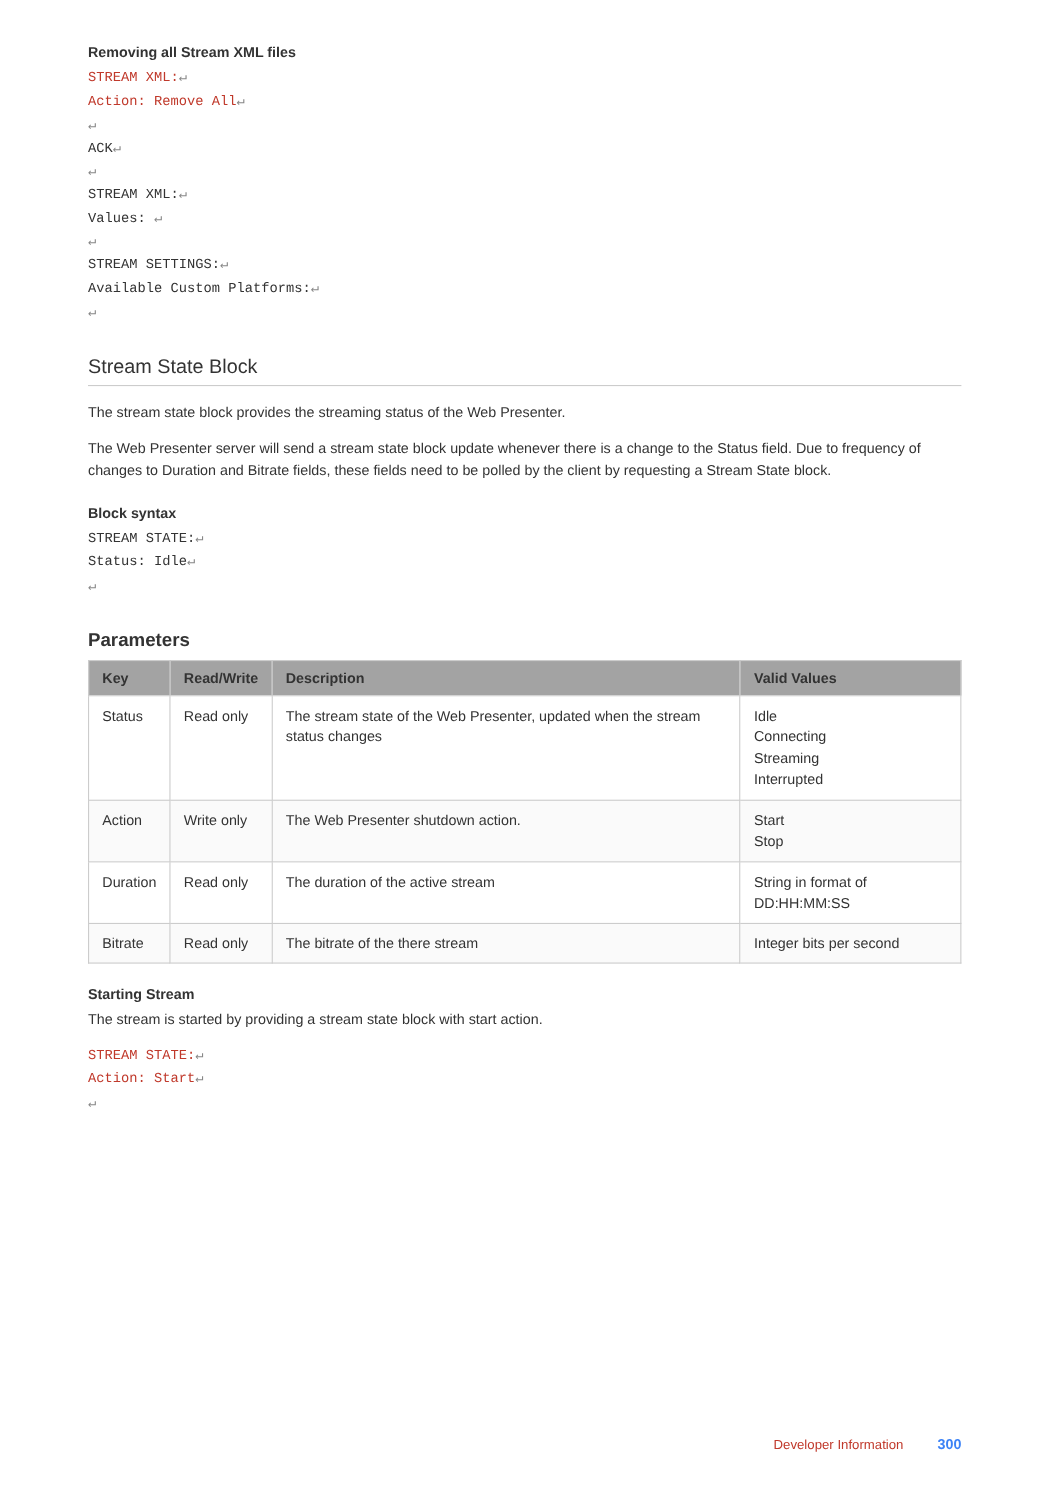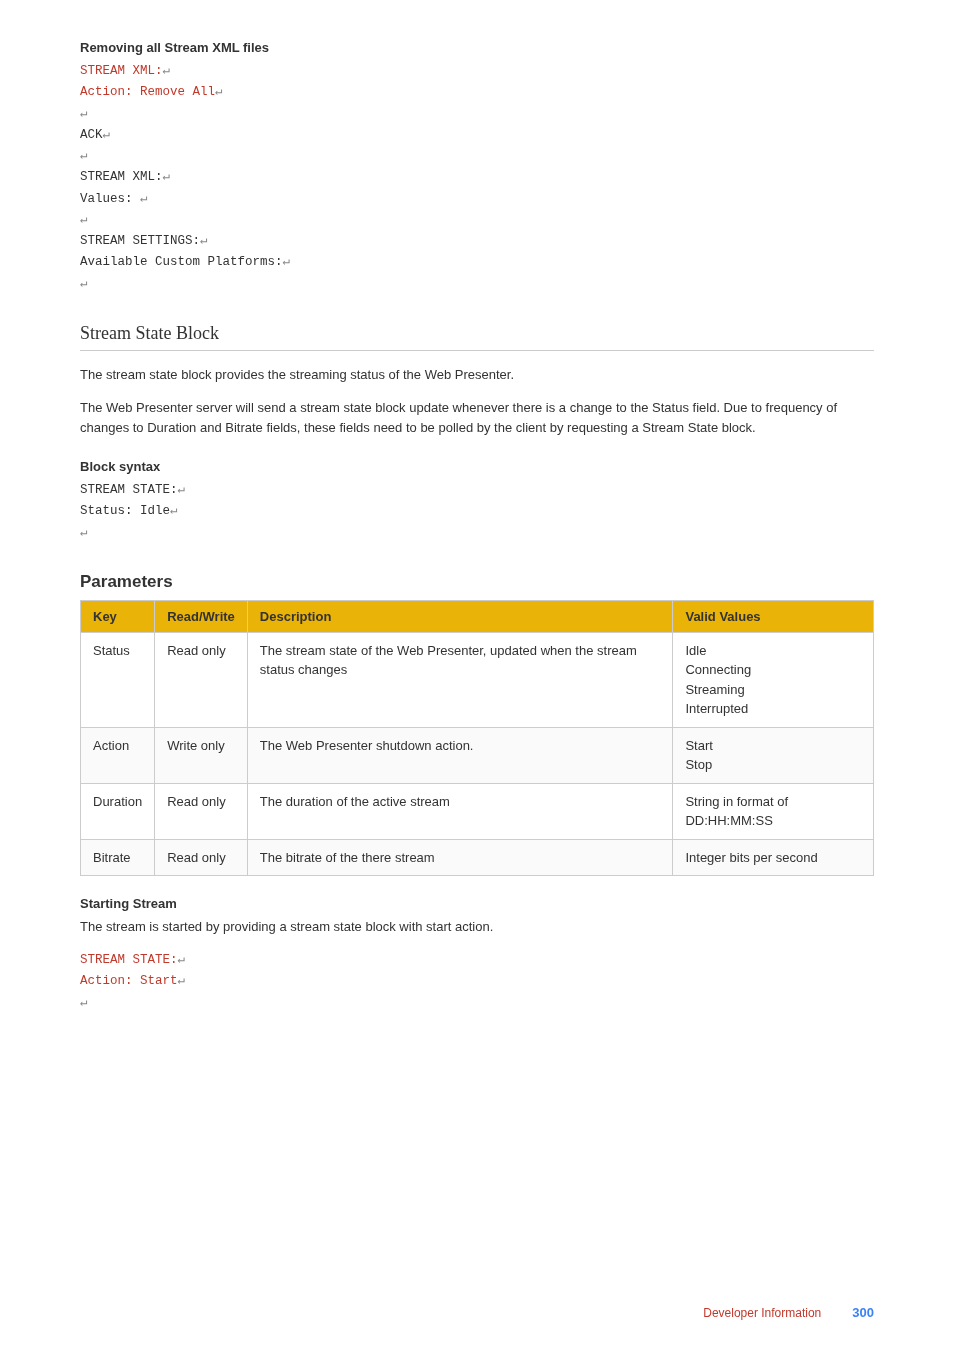--- a/index.html
+++ b/index.html
@@ -52,39 +52,38 @@
     }
 
     .section-title {
       font-size: 18px;
       font-weight: normal;
       color: #333;
       border-bottom: 1px solid #ccc;
       padding-bottom: 6px;
       margin-bottom: 14px;
       margin-top: 28px;
-      font-family: Liberation Serif, serif;
     }
 
     .params-heading {
       font-weight: bold;
       font-size: 17px;
       margin-bottom: 8px;
       margin-top: 28px;
     }
 
     table {
       width: 100%;
       border-collapse: collapse;
       margin-bottom: 20px;
       font-size: 13px;
     }
 
     table thead tr {
-      background-color: #eab308;
+      background-color: #a3a3a3;
     }
 
     table th {
       text-align: left;
       padding: 8px 12px;
       font-weight: bold;
       border: 1px solid #ccc;
       font-size: 13px;
     }
 

